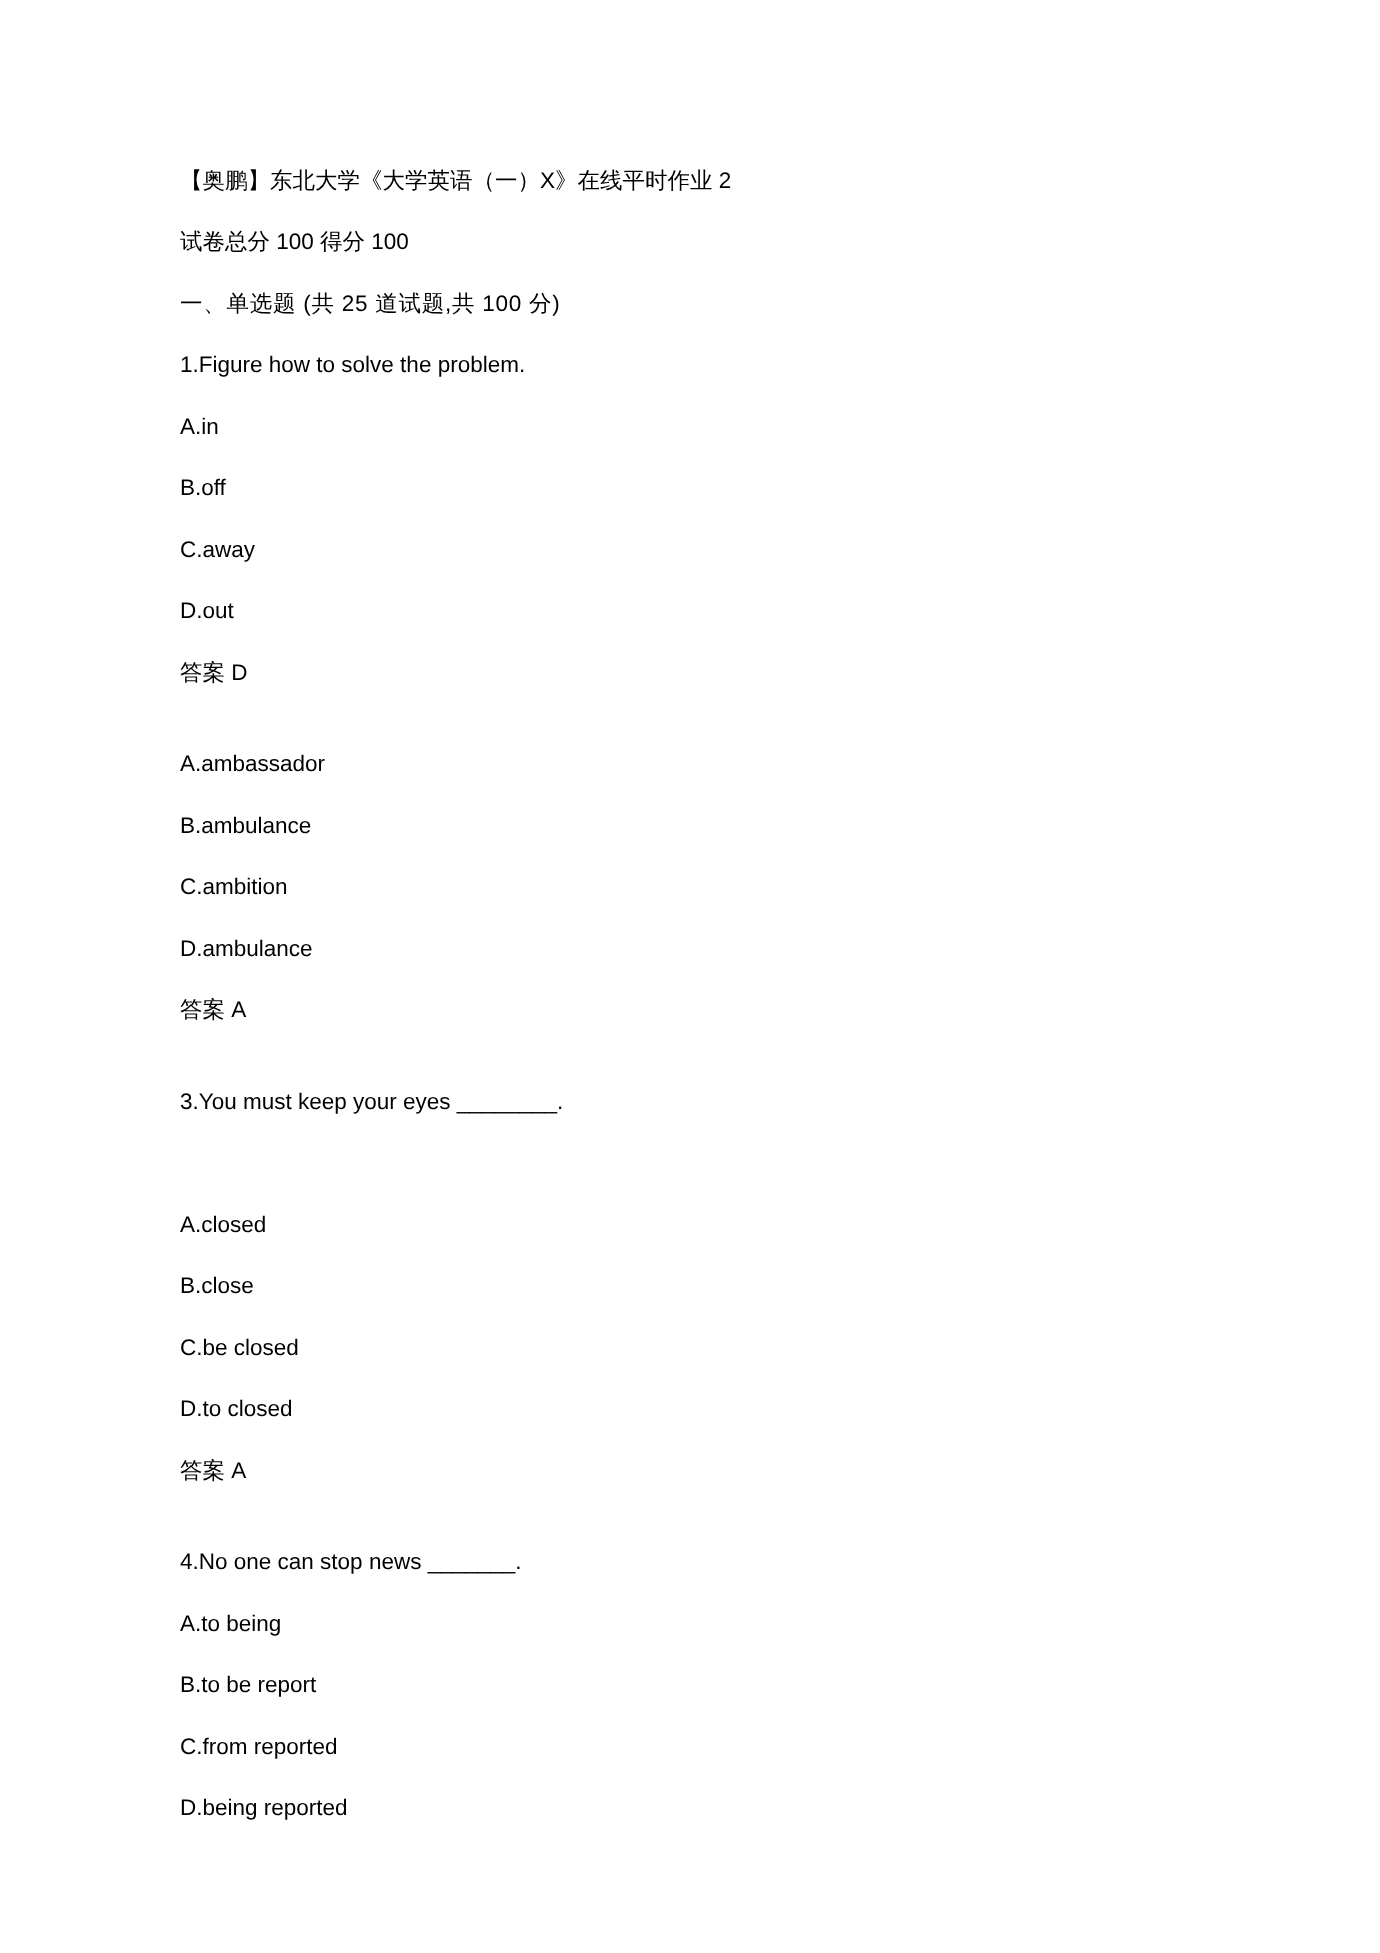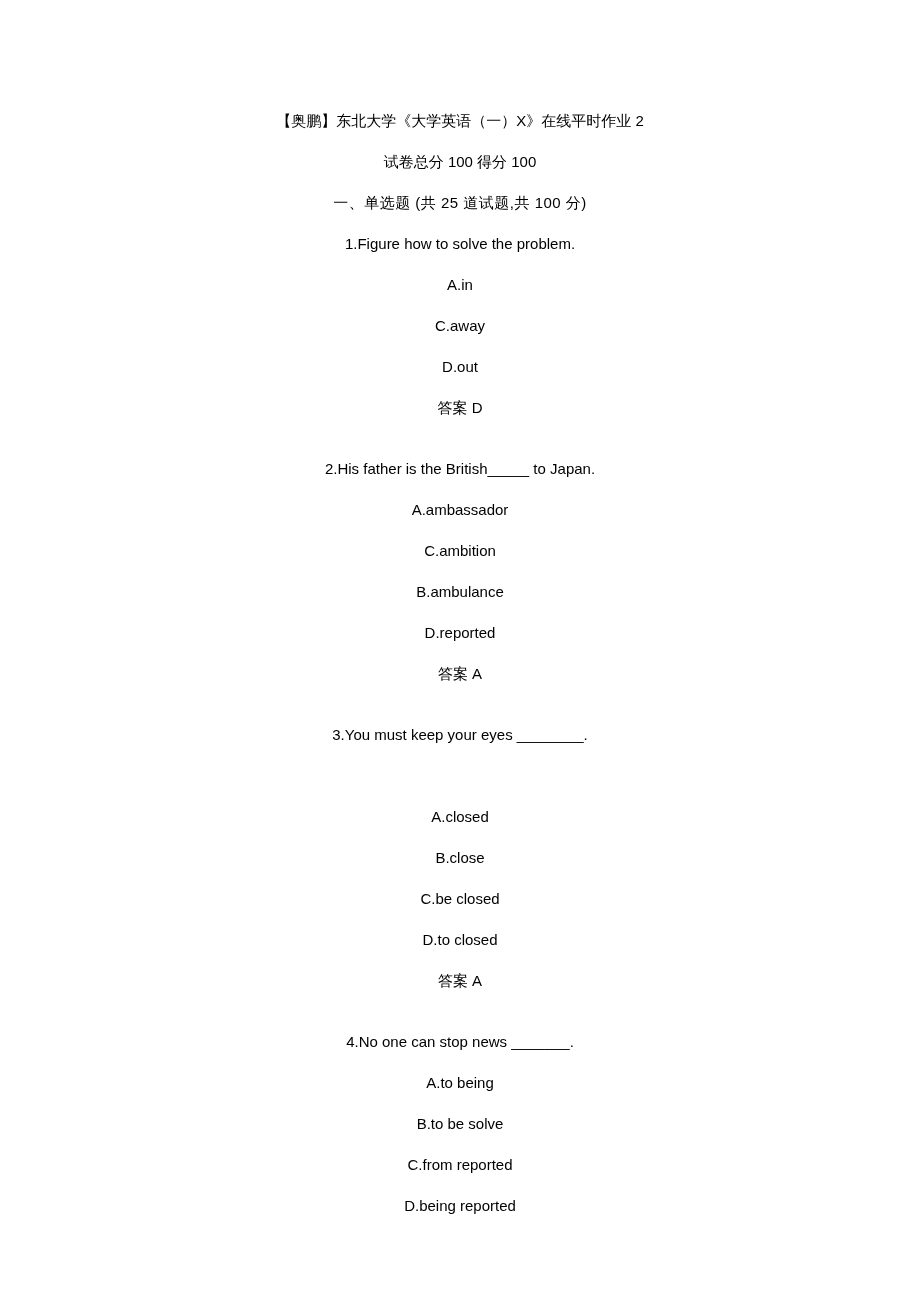--- a/index.html
+++ b/index.html
@@ -11,21 +11,20 @@
       background: #ffffff;
       font-family: "Microsoft YaHei", "SimSun", Arial, sans-serif;
       font-size: 15px;
       color: #000000;
       width: 920px;
       padding: 110px 120px 60px 120px;
       line-height: 1.4;
     }
     p {
       margin-bottom: 20px;
-      text-align: center;
     }
     .title {
       font-size: 15px;
     }
     .spaced {
       letter-spacing: 0.5px;
     }
     .question-block {
       margin-bottom: 40px;
     }
@@ -36,43 +35,43 @@
 </head>
 <body>
 
 <p class="title">【奥鹏】东北大学《大学英语（一）X》在线平时作业 2</p>
 <p>试卷总分 100   得分 100</p>
 <p class="spaced">一、单选题 (共 25 道试题,共 100 分)</p>
 
 <div class="question-block">
   <p>1.Figure            how to solve the problem.</p>
   <p>A.in</p>
+  <p>B.off</p>
   <p>C.away</p>
   <p>D.out</p>
   <p>答案 D</p>
 </div>
 
 <div class="question-block">
-  <p>2.His father is the British_____ to Japan.</p>
   <p>A.ambassador</p>
+  <p>B.ambulance</p>
   <p>C.ambition</p>
-  <p>B.ambulance</p>
-  <p>D.reported</p>
+  <p>D.ambulance</p>
   <p>答案 A</p>
 </div>
 
 <div class="question-block">
   <p>3.You must keep your eyes ________.</p>
   <p>&nbsp;</p>
   <p>A.closed</p>
   <p>B.close</p>
   <p>C.be closed</p>
   <p>D.to closed</p>
   <p>答案 A</p>
 </div>
 
 <div class="question-block">
   <p>4.No one can stop news _______.</p>
   <p>A.to being</p>
-  <p>B.to be solve</p>
+  <p>B.to be report</p>
   <p>C.from reported</p>
   <p>D.being reported</p>
 </div>
 
 </body></html>

